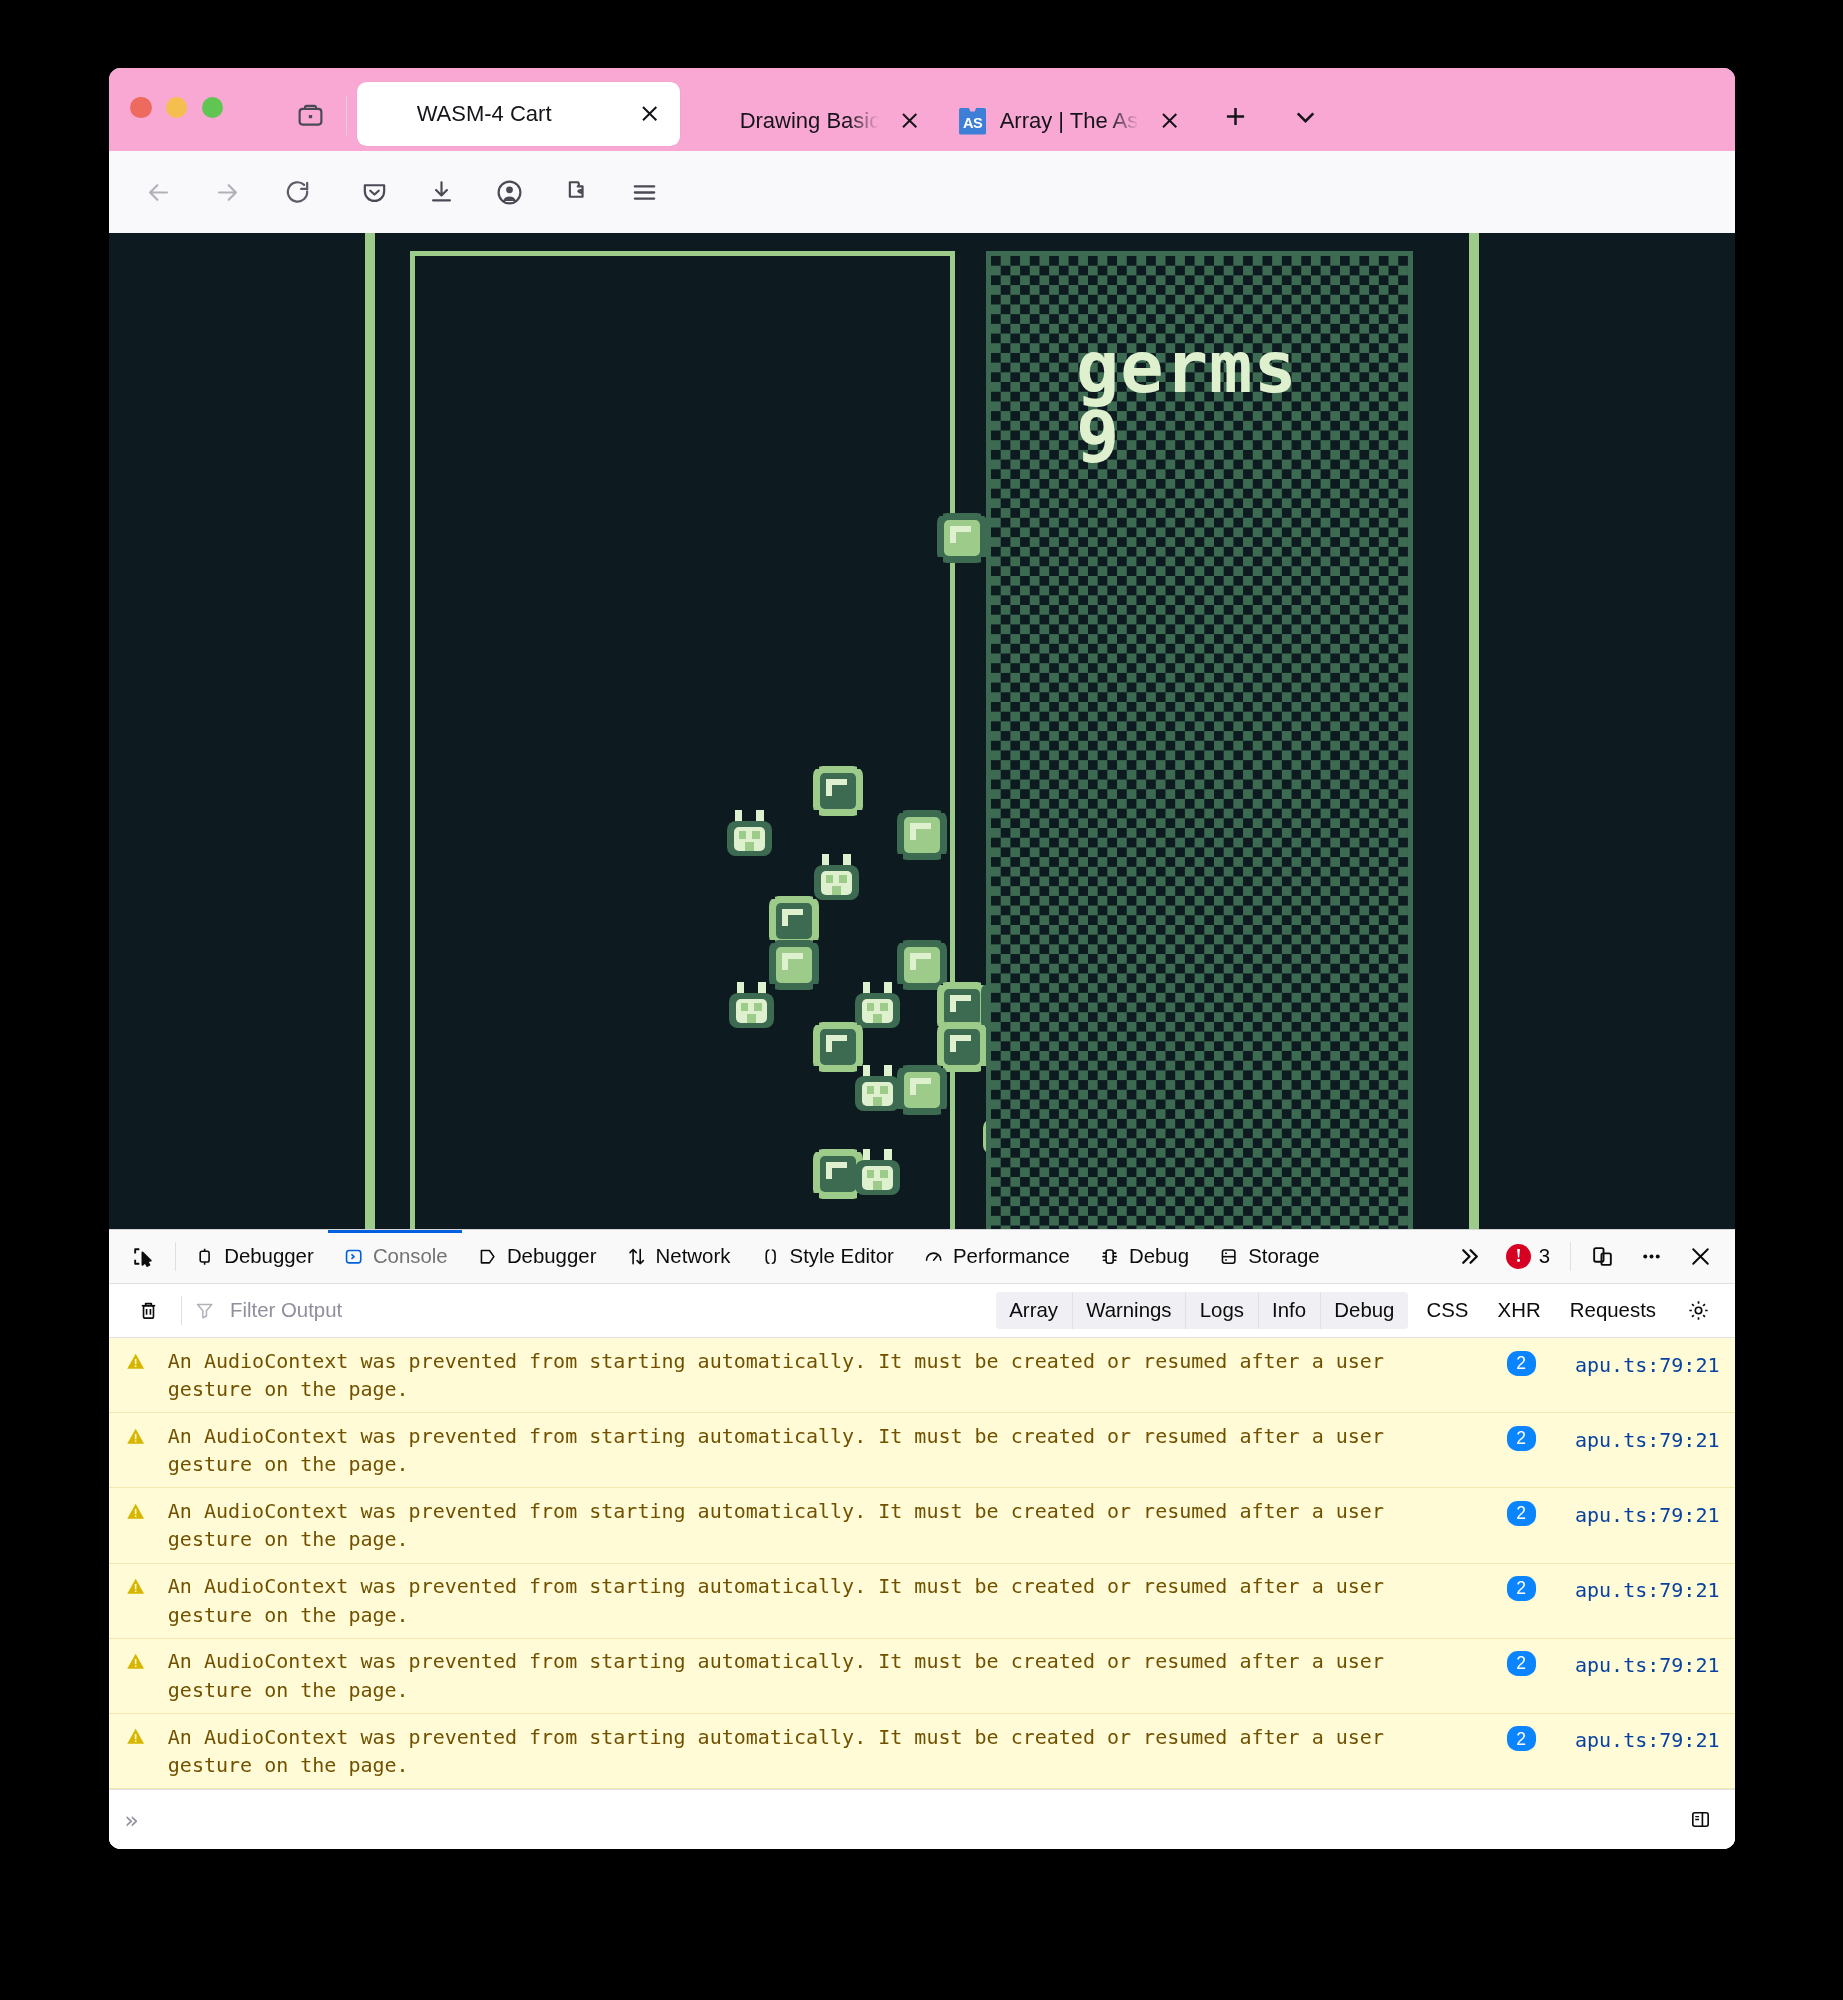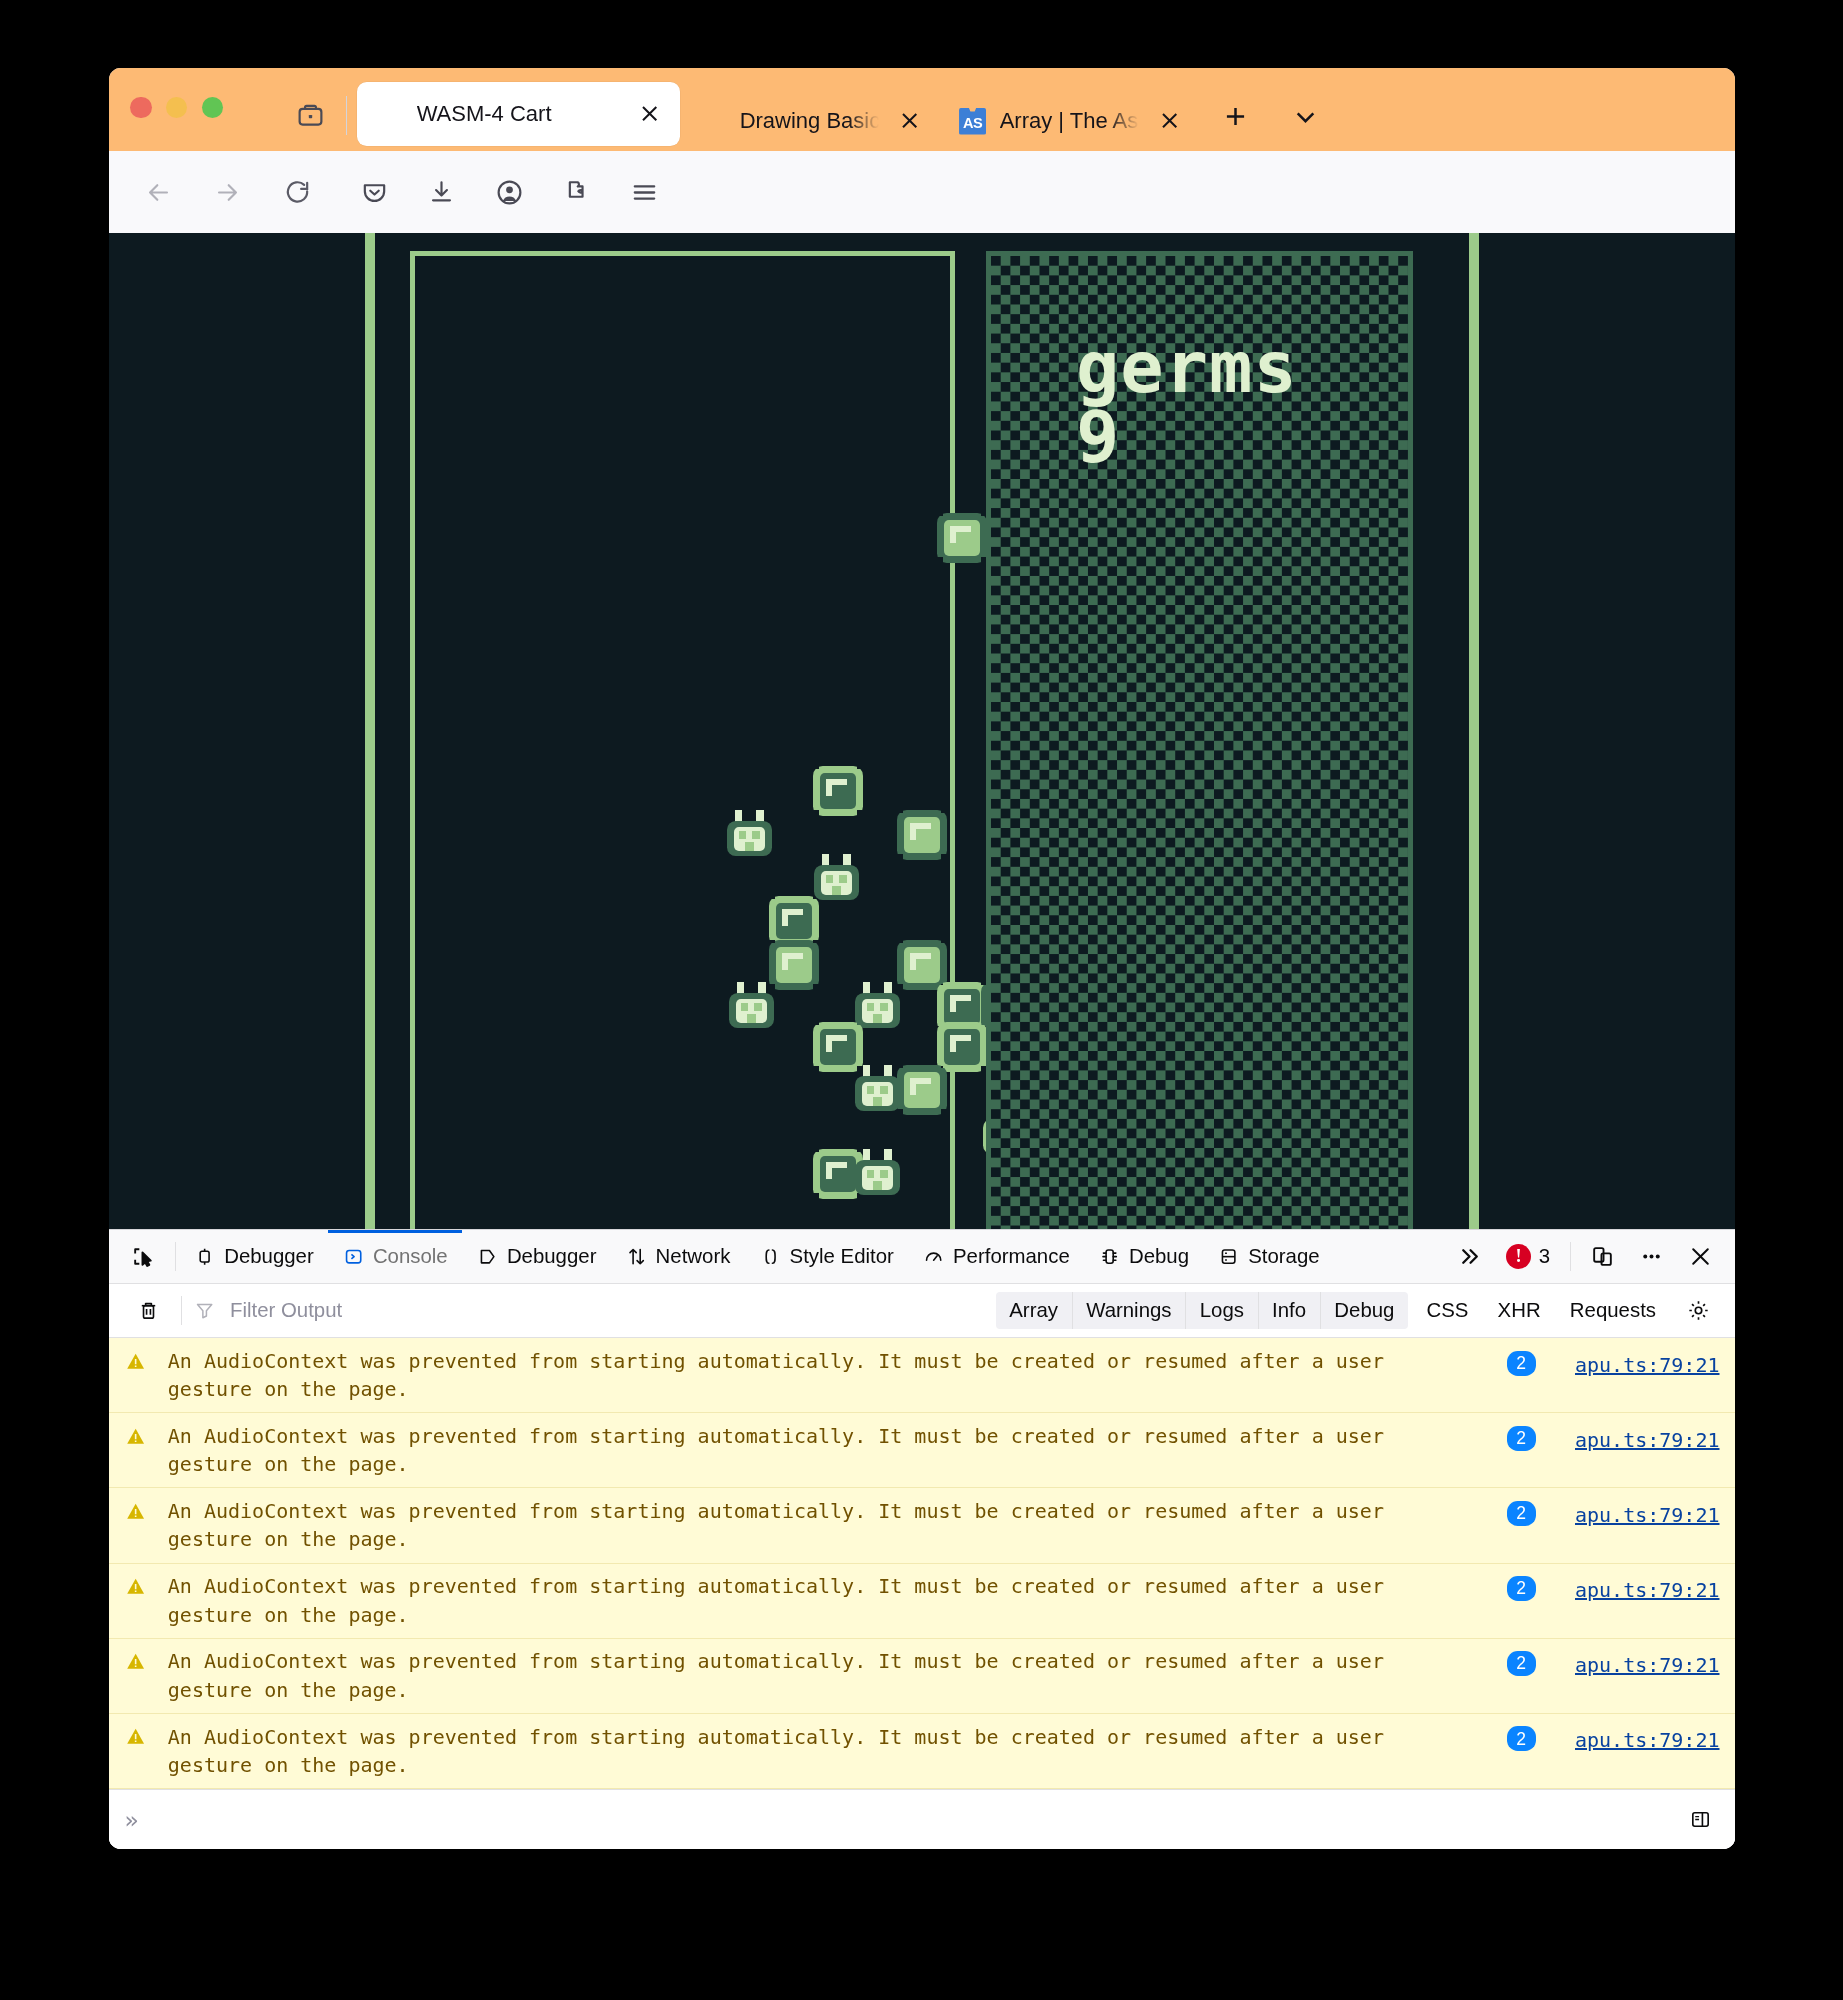--- a/index.html
+++ b/index.html
@@ -14,21 +14,21 @@
   #window {
     position: absolute; left: 109px; top: 68px;
     width: 1626px; height: 1781px;
     background: #f9f9fb; border-radius: 11.6px;
     overflow: hidden;
     display: flex; flex-direction: column;
   }
 
   
   #tabstrip {
-    height: 83px; background: #fdba74;
+    height: 83px; background: #f9a8d4;
     display: flex; align-items: flex-end;
     padding: 0 9.7px 0 21.3px; flex: 0 0 83px;
     position: relative;
   }
   #lights { display: flex; align-items: center; gap: 14.6px; height: 83px; padding-bottom: 3.9px; }
   .light { width: 21.3px; height: 21.3px; border-radius: 50%; }
   .l-red { background: #ed6a5e; }
   .l-yel { background: #f4bf4f; }
   .l-grn { background: #61c554; }
 
@@ -311,21 +311,21 @@
   }
   .logrow .warn-ico { flex: 0 0 21.3px; margin-top: 3.9px; }
   .logrow .msg { flex: 1 1 auto; padding-right: 9.7px; max-width: 1325px; }
   .logrow .cnt {
     flex: 0 0 auto; background: #0a84ff; color: #fff;
     border-radius: 10.7px; min-width: 29px; height: 25px; padding: 0 8.7px;
     font-size: 17.5px; display: flex; align-items: center; justify-content: center;
     margin-top: 3.9px; font-family: "Liberation Sans", sans-serif;
   }
   .logrow .src {
-    flex: 0 0 auto; color: #0842a0; text-decoration: underline;
+    flex: 0 0 auto; color: #0842a0; 
     font-size: 20px; margin: 3.9px 15.5px 0 17.5px; white-space: nowrap;
   }
 
   #dt-input {
     flex: 0 0 60px; border-top: 1px solid #e0e0e2; background: #fff;
     display: flex; align-items: center; padding: 0 15.5px;
   }
   #dt-input .chev { color: #8f8f9d; font-size: 23px; font-family: "DejaVu Sans Mono", monospace; }
   #dt-input .spacer { flex: 1 1 auto; }
   #editor-btn { width: 39px; height: 39px; display:flex; align-items:center; justify-content:center; }

